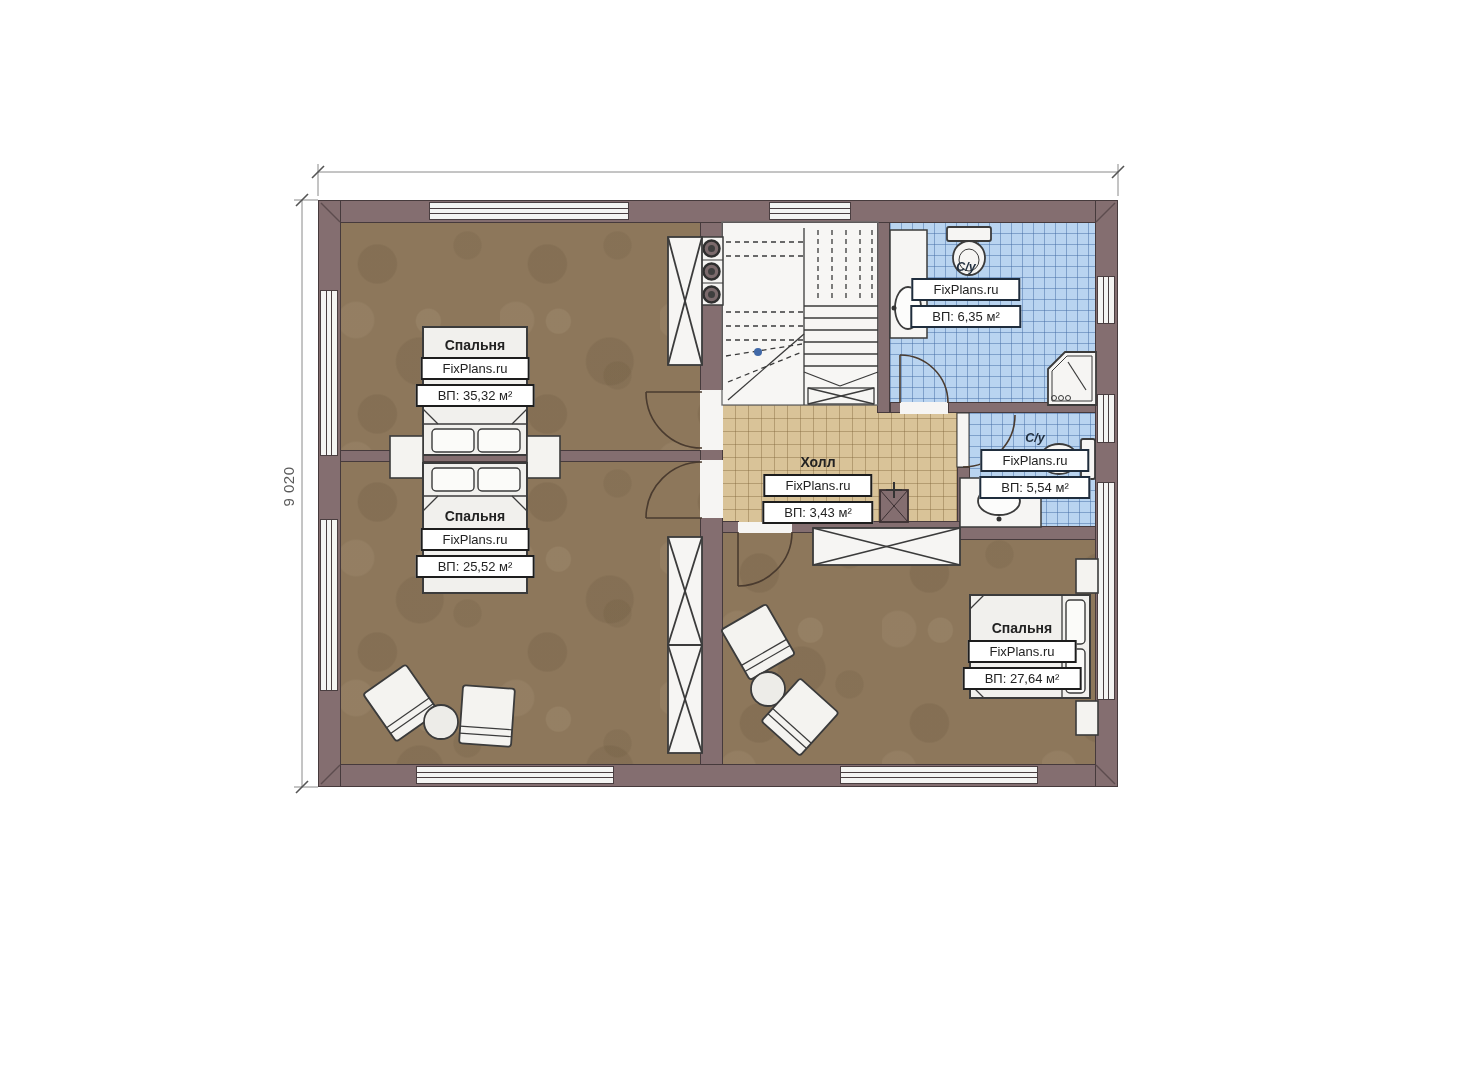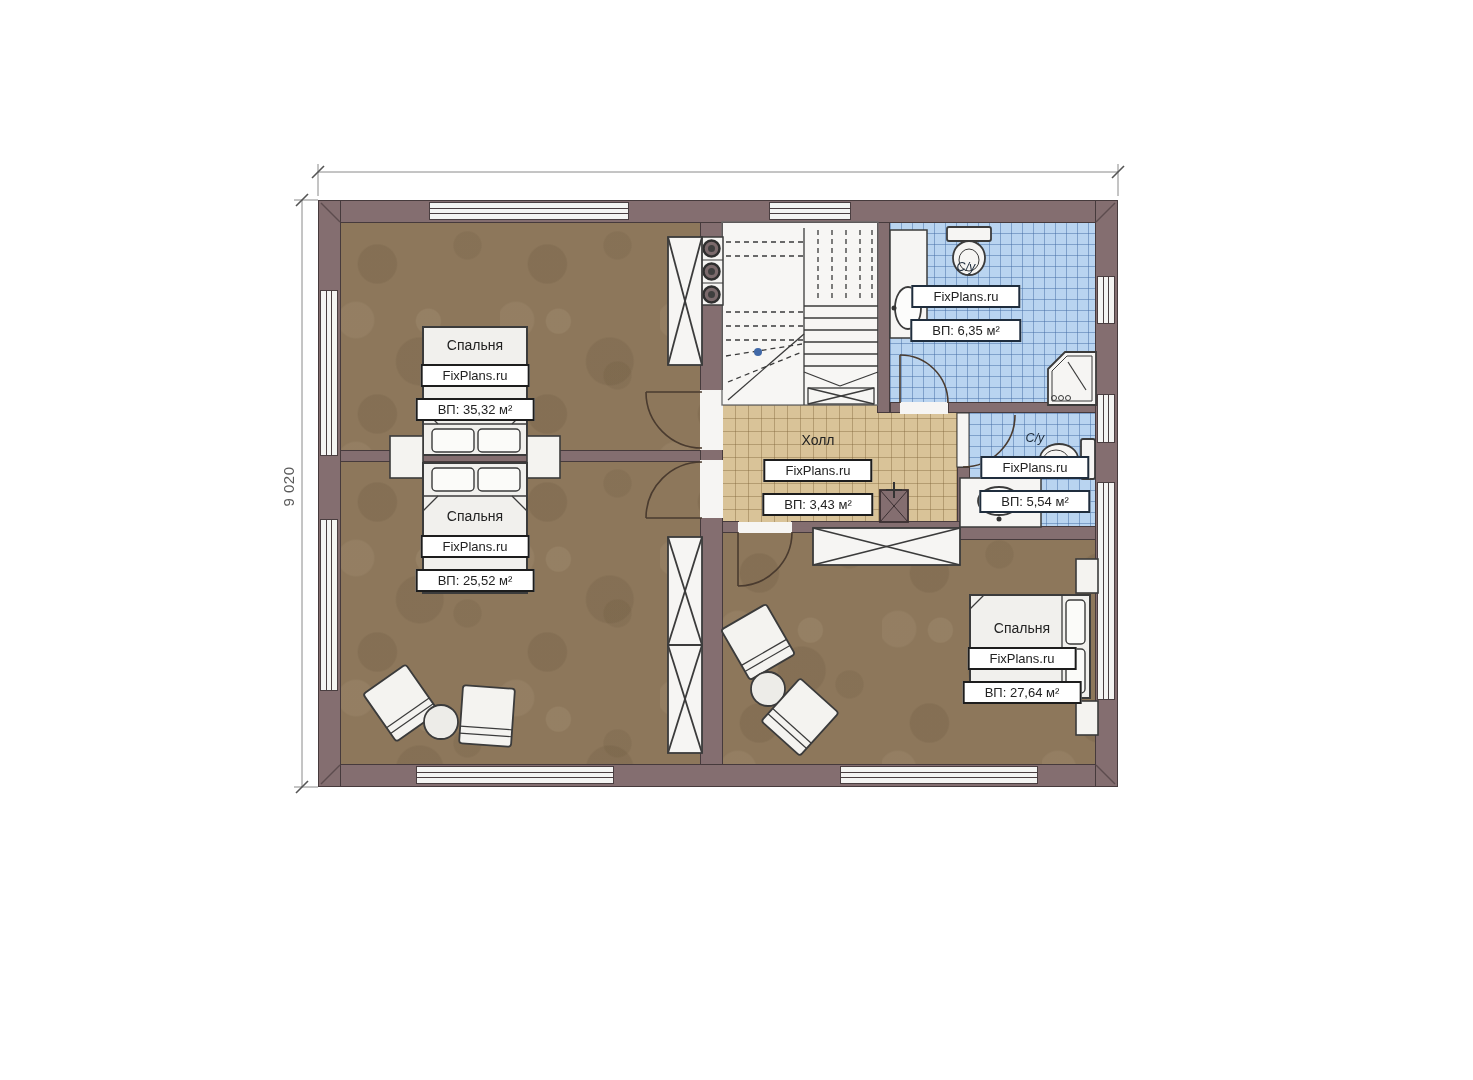--- a/index.html
+++ b/index.html
@@ -30,23 +30,23 @@
        background-repeat:no-repeat;}
   .win.h{background-image:linear-gradient(#4a3e40,#4a3e40),linear-gradient(#4a3e40,#4a3e40);
          background-size:100% 1px,100% 1px;background-position:0 30%,0 66%;}
   .win.v{background-image:linear-gradient(#4a3e40,#4a3e40),linear-gradient(#4a3e40,#4a3e40);
          background-size:1px 100%,1px 100%;background-position:30% 0,66% 0;}
   .open{position:absolute;background:#f6f5f3;z-index:4;}
   .overlay{position:absolute;left:0;top:0;width:1473px;height:1080px;z-index:5;pointer-events:none;}
   
   .room-label{position:absolute;z-index:6;display:flex;flex-direction:column;align-items:center;
               transform:translateX(-50%);}
-  .room-name{font-size:14px;font-weight:normal;color:#222;white-space:nowrap;}
+  .room-name{font-size:14px;font-weight:bold;color:#222;white-space:nowrap;}
   .room-name.wc{font-style:italic;color:#1f2d3d;font-size:12.5px;}
-  .label-box{border:2px solid #1d1d1d;background:#ffffff;padding:0 20px;margin-top:11px;
+  .label-box{border:2px solid #1d1d1d;background:#ffffff;padding:0 20px;margin-top:4px;
              font-size:13px;line-height:19px;color:#222;white-space:nowrap;}
   .label-box.wc{border-color:#1f2d3d;}
   
   .dim{position:absolute;color:#5a5a5a;font-size:15px;z-index:6;letter-spacing:.5px;}
   .dim-top{left:318px;top:148px;width:800px;text-align:center;}
   .dim-left{left:258px;top:478px;transform:rotate(-90deg);transform-origin:center;width:60px;text-align:center;}
 </style>
 </head>
 <body>
 
@@ -311,21 +311,21 @@
   <div class="room-label" style="left:475px;top:508px;">
     <div class="room-name">Спальня</div>
     <div class="label-box">FixPlans.ru</div>
     <div class="label-box">ВП: 25,52 м²</div>
   </div>
   <div class="room-label" style="left:1022px;top:620px;">
     <div class="room-name">Спальня</div>
     <div class="label-box">FixPlans.ru</div>
     <div class="label-box">ВП: 27,64 м²</div>
   </div>
-  <div class="room-label" style="left:818px;top:432px;">
+  <div class="room-label" style="left:818px;top:454px;">
     <div class="room-name">Холл</div>
     <div class="label-box">FixPlans.ru</div>
     <div class="label-box">ВП: 3,43 м²</div>
   </div>
   <div class="room-label" style="left:966px;top:260px;">
     <div class="room-name wc">С/у</div>
     <div class="label-box wc">FixPlans.ru</div>
     <div class="label-box wc">ВП: 6,35 м²</div>
   </div>
   <div class="room-label" style="left:1035px;top:431px;">

